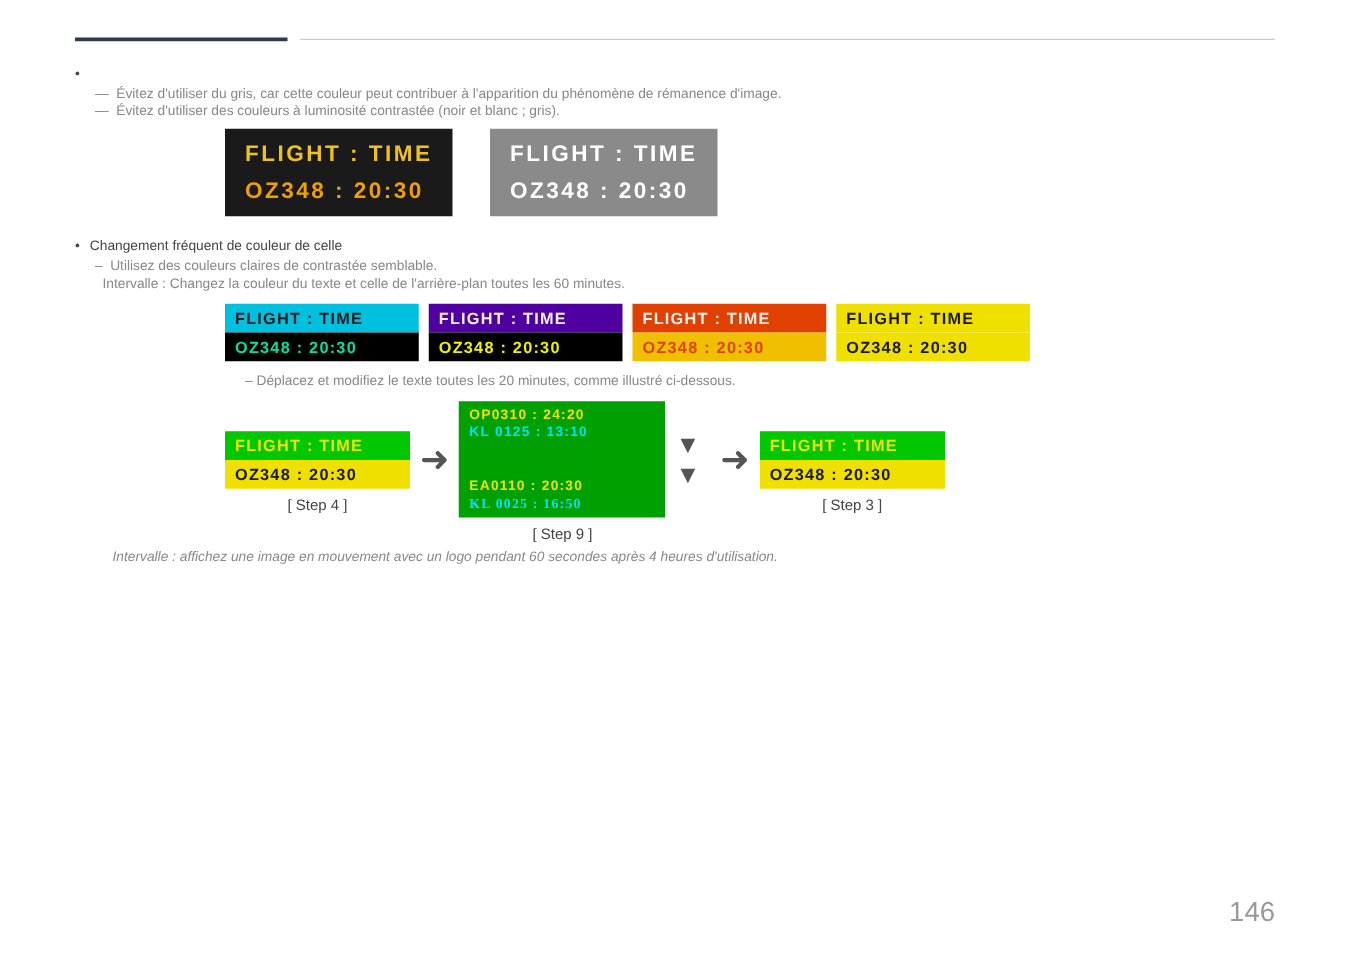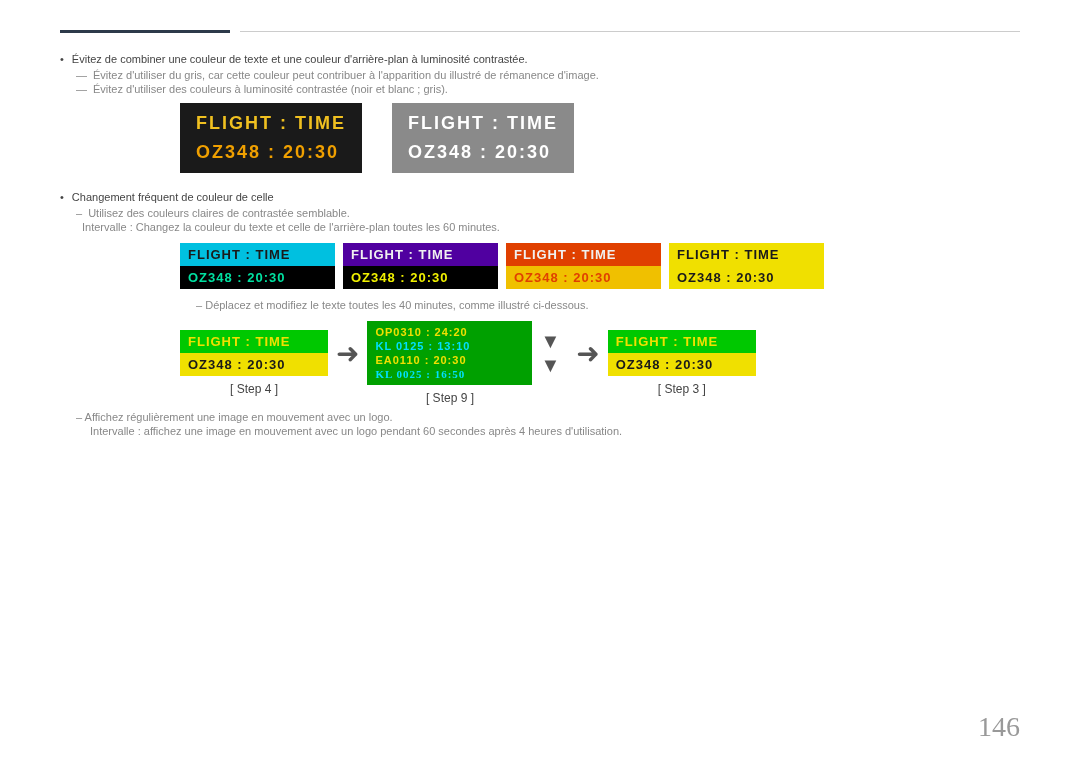--- a/index.html
+++ b/index.html
@@ -211,21 +211,21 @@
       min-width: 165px;
     }
     .step2-row {
       font-size: 11px;
       font-weight: bold;
       letter-spacing: 1px;
       padding: 1px 0;
     }
     .step2-r1 { color: #f0e000; }
     .step2-r2 { color: #00e0ff; }
-    .step2-r3 { color: #f0e000; }
+    .step2-r3 { color: #f0e000; margin-top: 29px; }
     .step2-r4 { color: #00e0ff; font-family: Liberation Serif, serif; }
 
     .arrow-right {
       font-size: 28px;
       color: #555;
       margin: 0 8px;
       margin-bottom: 20px;
     }
     .arrow-down-group {
       display: flex;
@@ -254,43 +254,41 @@
       font-size: 11px;
       color: #888;
       margin-bottom: 2px;
     }
 
     
     .page-number {
       position: absolute;
       bottom: 20px;
       right: 60px;
-      font-size: 28px;
+      font-size: 22px;
       color: #999;
-      font-family: Liberation Serif, serif;
     }
   </style>
 </head>
 <body>
 
 <div class="page-container">
 
   <div class="top-lines">
     <div class="top-line-dark"></div>
     <div class="top-line-light"></div>
   </div>
 
   <div class="bullet-section">
     <div class="bullet-item">
       <span class="bullet">•</span>
-      <span>Évitez de combiner une couleur de texte et une couleur d'arrière-plan à luminosité contrastée.</span>
     </div>
     <div class="dash-item">
       <span class="dash">—</span>
-      <span>Évitez d'utiliser du gris, car cette couleur peut contribuer à l'apparition du illustré de rémanence d'image.</span>
+      <span>Évitez d'utiliser du gris, car cette couleur peut contribuer à l'apparition du phénomène de rémanence d'image.</span>
     </div>
     <div class="dash-item">
       <span class="dash">—</span>
       <span>Évitez d'utiliser des couleurs à luminosité contrastée (noir et blanc ; gris).</span>
     </div>
   </div>
 
   <div class="large-displays">
 
     <div class="flight-card card-black">
@@ -337,21 +335,21 @@
     </div>
 
     <div class="small-card sc-yellow-black">
       <div class="sr1">FLIGHT  :  TIME</div>
       <div class="sr2">OZ348  :  20:30</div>
     </div>
   </div>
 
   <div class="dash-line" style="padding-left: 136px; margin-bottom: 6px;">
     <span>– </span>
-    <span>Déplacez et modifiez le texte toutes les 40 minutes, comme illustré ci-dessous.</span>
+    <span>Déplacez et modifiez le texte toutes les 20 minutes, comme illustré ci-dessous.</span>
   </div>
 
   <div class="steps-section">
 
     <div class="step-block">
       <div class="step-card step1-card">
         <div class="sr1">FLIGHT  :  TIME</div>
         <div class="sr2">OZ348  :  20:30</div>
       </div>
       <div class="step-label">[ Step 4 ]</div>
@@ -380,24 +378,20 @@
       <div class="step-card step3-card">
         <div class="sr1">FLIGHT  :  TIME</div>
         <div class="sr2">OZ348  :  20:30</div>
       </div>
       <div class="step-label">[ Step 3 ]</div>
     </div>
 
   </div>
 
   <div class="bottom-notes">
-    <div class="bottom-note-dash">
-      <span>– </span>
-      <span>Affichez régulièrement une image en mouvement avec un logo.</span>
-    </div>
-    <div class="bottom-note-dash" style="padding-left: 14px;">
+    <div class="bottom-note-dash" style="padding-left: 14px; font-style: italic;">
       <span>Intervalle : affichez une image en mouvement avec un logo pendant 60 secondes après 4 heures d'utilisation.</span>
     </div>
   </div>
 
   <div class="page-number">146</div>
 
 </div>
 
 </body></html>

